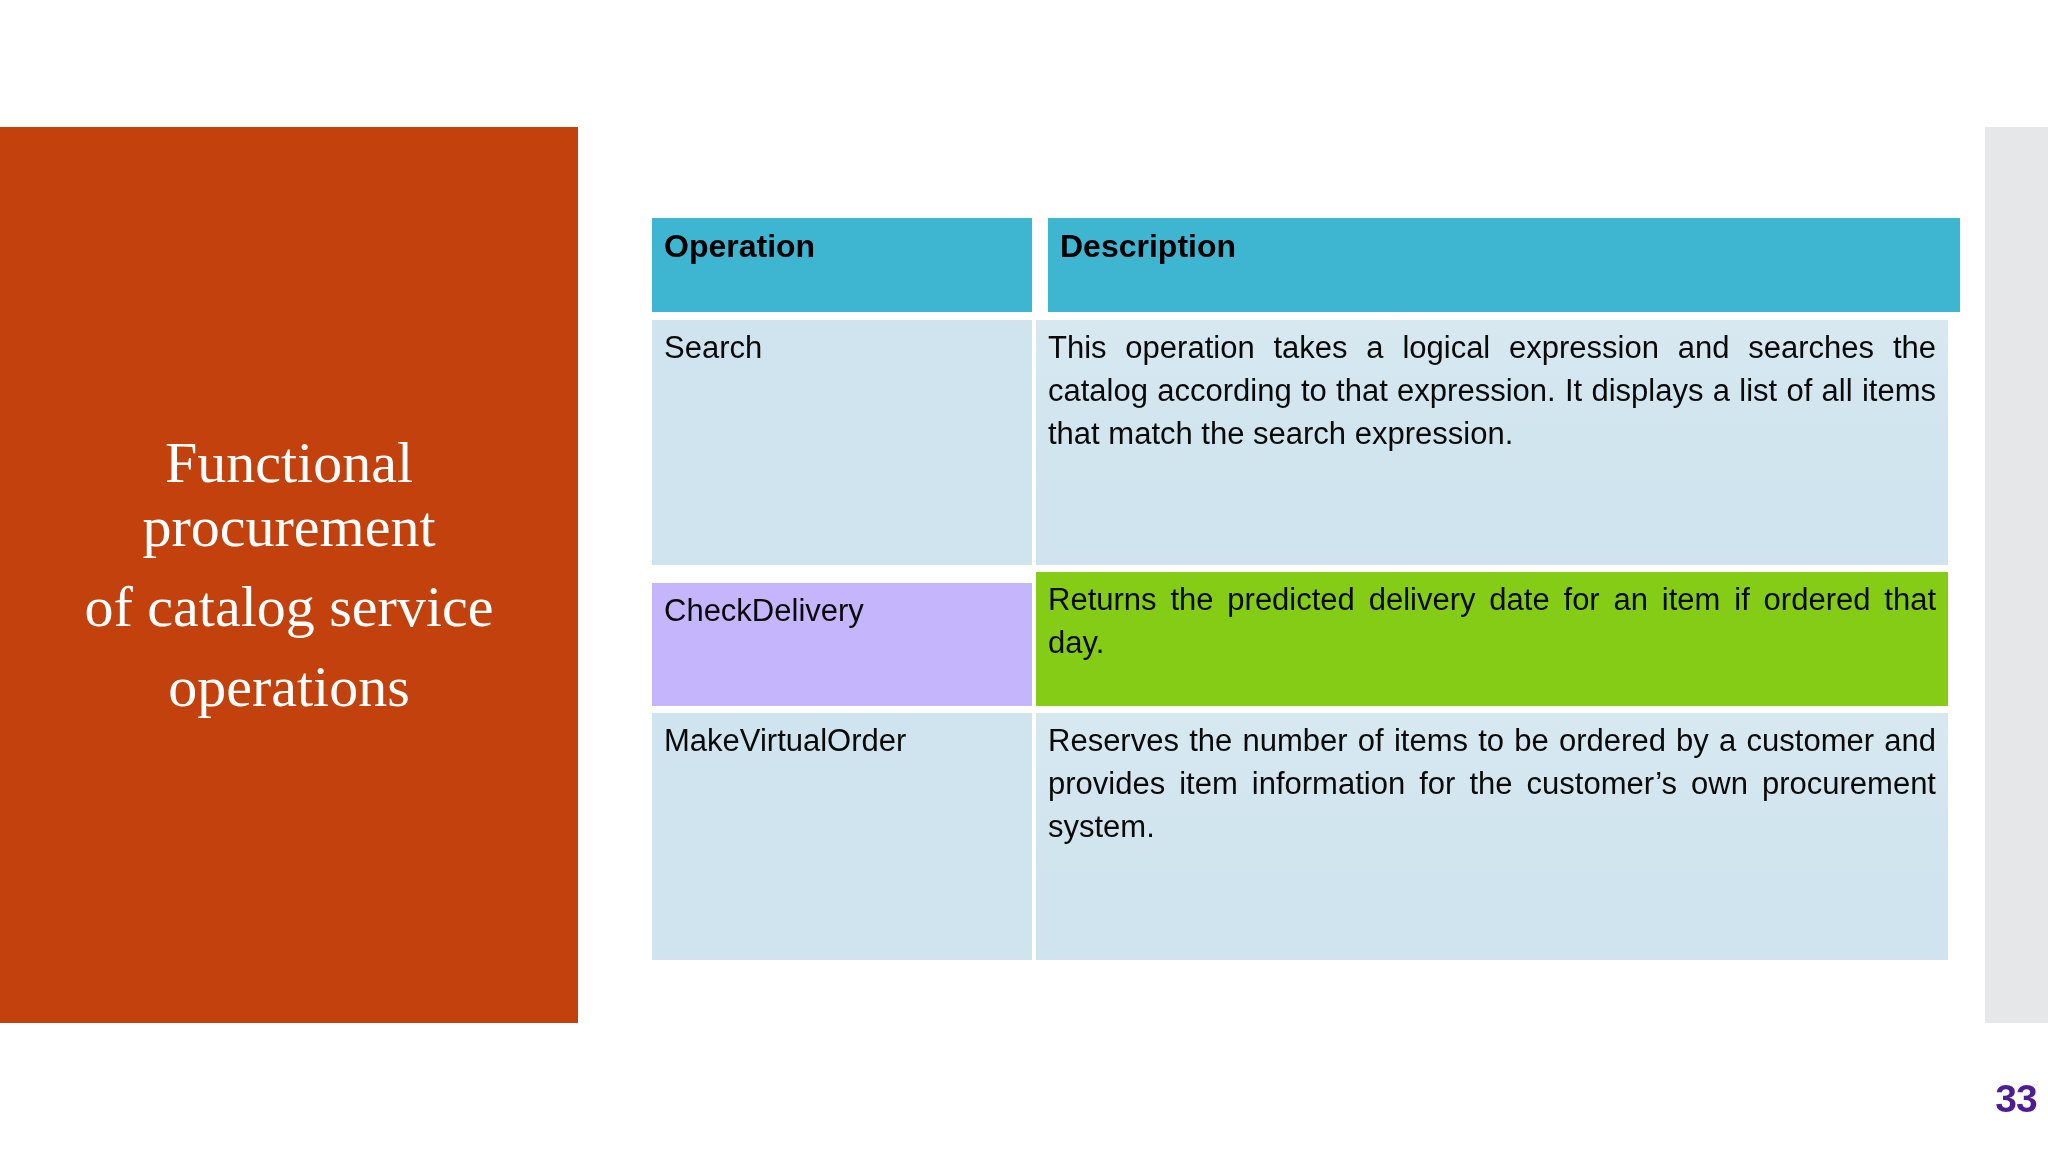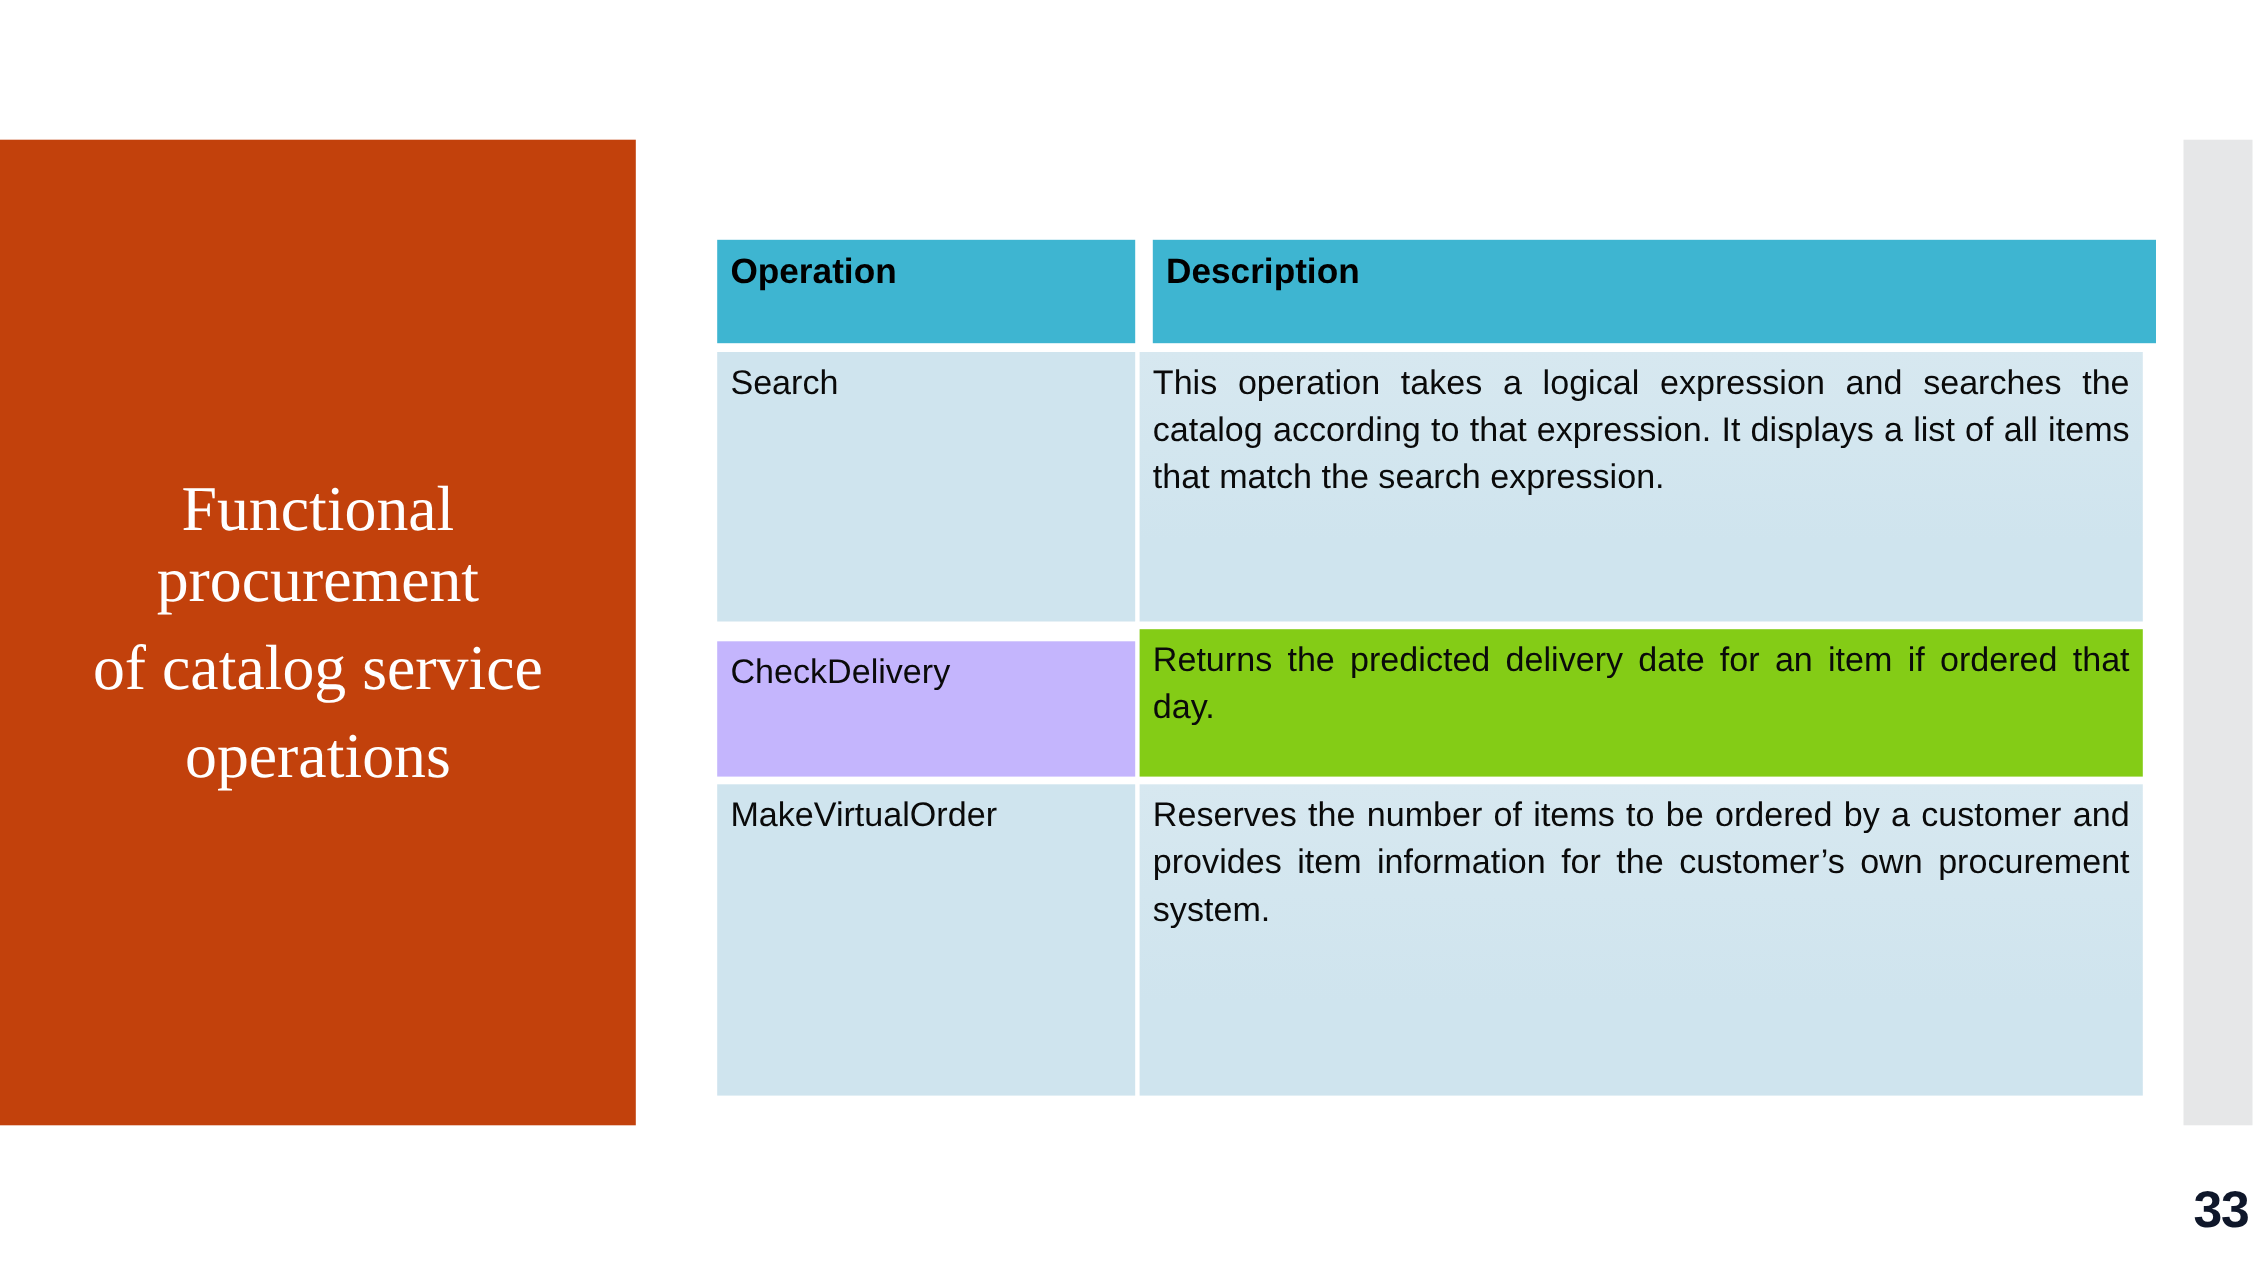--- a/index.html
+++ b/index.html
@@ -81,35 +81,35 @@
     background: #3EB5D1;
     color: #000000;
     font-weight: bold;
     font-size: 32px;
     line-height: 44px;
   }
   .t-body-row { color: #0a0a0a; font-size: 31px; line-height: 43px; }
   .t-body-row .cell-op { background: inherit; }
   .row-1 { height: 245px; margin-bottom: 7px; }
   .row-2 { height: 134px; margin-bottom: 7px; }
-  .row-3 { height: 283px; }
+  .row-3 { height: 247px; }
   .shade-a .cell-op   { background: #CFE4EE; }
   .shade-a .cell-desc { background: linear-gradient(180deg, #D7E8F0 0%, #CFE4EE 70%); }
   .shade-b .cell-op   { background: #c4b5fd; margin-top: 11px; }
   .shade-b .cell-desc { background: #84cc16; }
 
   
   .page-number {
     position: absolute;
     left: 1994px;
     top: 1080px;
     width: 44px;
     text-align: center;
-    color: #0f172a;
-    font-size: 47px;
+    color: #4c1d95;
+    font-size: 39px;
     line-height: 38px;
     font-weight: bold;
     letter-spacing: -1px;
   }
 </style>
 </head>
 <body>
 
 <div class="slide">
 

